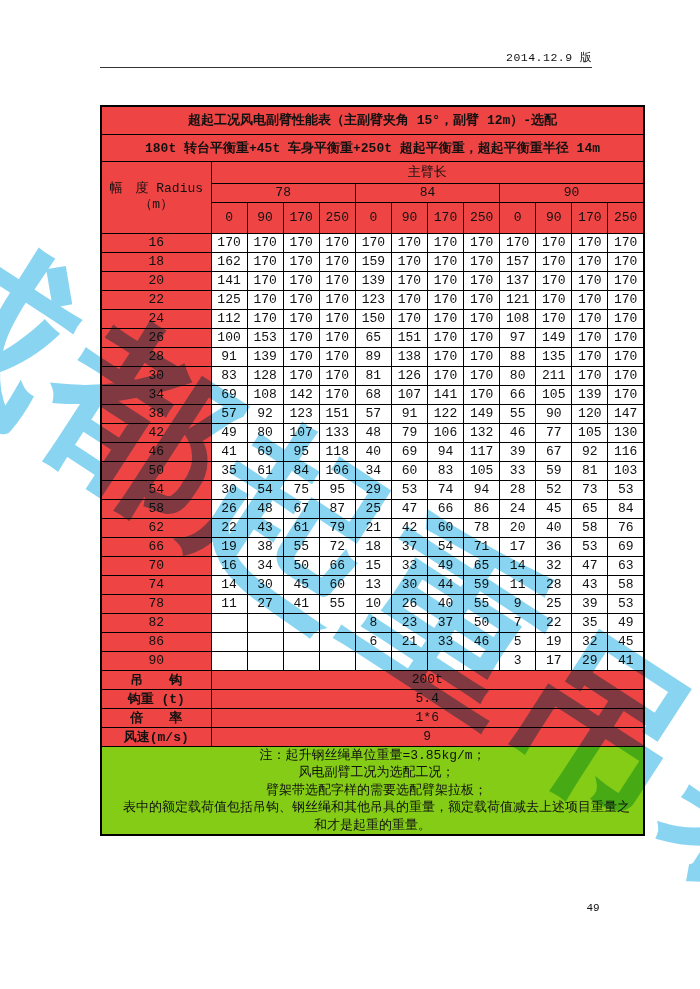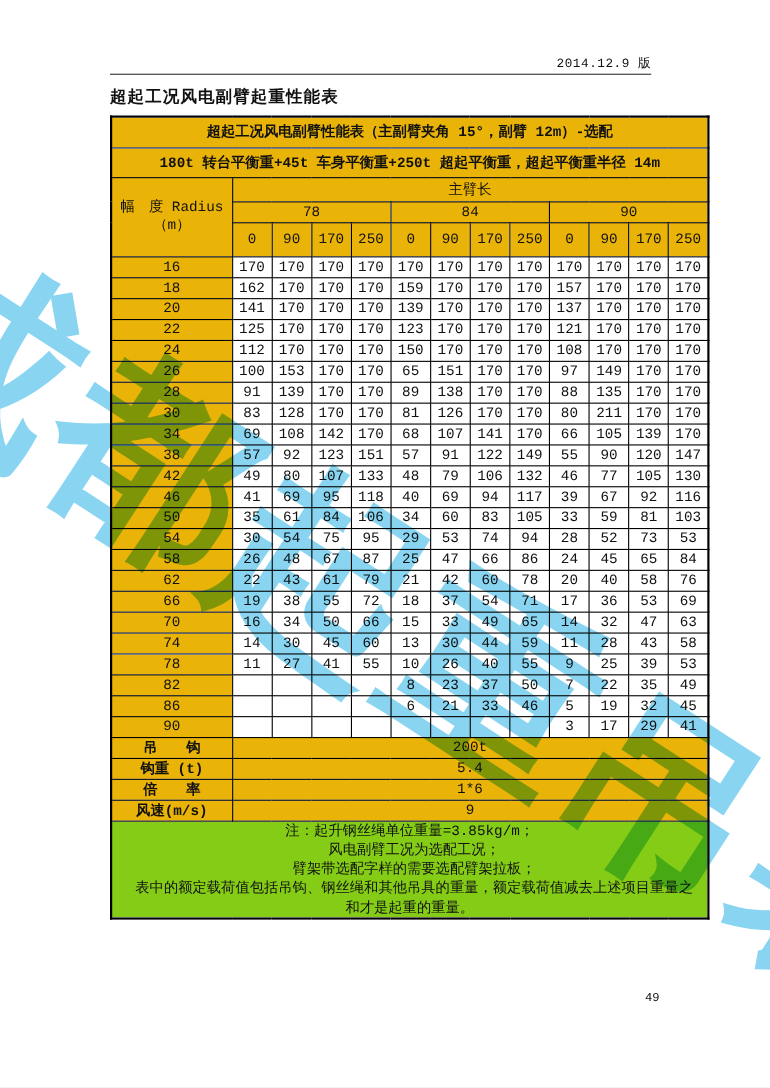--- a/index.html
+++ b/index.html
@@ -12,21 +12,21 @@
     font-size:11.5px;letter-spacing:.5px;
   }
   .head-rule{position:absolute;top:67px;left:100px;width:492px;border-top:1.4px solid #333;}
   .doc-title{position:absolute;top:79px;left:100px;font-size:15px;font-weight:bold;letter-spacing:1px;}
   .cap-wrap{position:absolute;top:105px;left:100px;}
   table.cap{border-collapse:collapse;table-layout:fixed;width:545px;border:2px solid #000;}
   table.cap td{
     border:1px solid #000;text-align:center;vertical-align:middle;
     font-size:13px;padding:0;overflow:hidden;white-space:nowrap;
   }
-  .gray{background:#eab308;}
+  .gray{background:#ef4444;}
   .bold{font-weight:bold;}
   tr.h28{height:28px;} tr.h27{height:27px;} tr.h22{height:22px;}
   tr.h19{height:19px;} tr.h31{height:31px;}
   .radius-head div{line-height:16px;}
   td.note-cell{
     text-align:left;vertical-align:top;background:#84cc16;
     font-size:12.5px;padding:4px 7px 5px 7px;white-space:normal;
   }
   .note-line{line-height:17.5px;}
   .note-line.indent{padding-left:8px;}
@@ -38,21 +38,20 @@
     color:#79d0f0;opacity:.88;mix-blend-mode:multiply;pointer-events:none;
   }
 </style>
 </head>
 <body>
 
 <div class="page">
 
   <div class="version">2014.12.9 版</div>
   <div class="head-rule"></div>
-  <div class="doc-title">超起工况风电副臂起重性能表</div>
 
   <div class="cap-wrap">
     <table class="cap">
       <colgroup>
         <col style="width:110px">
         <col>
           <col>
           <col>
           <col>
           <col>

